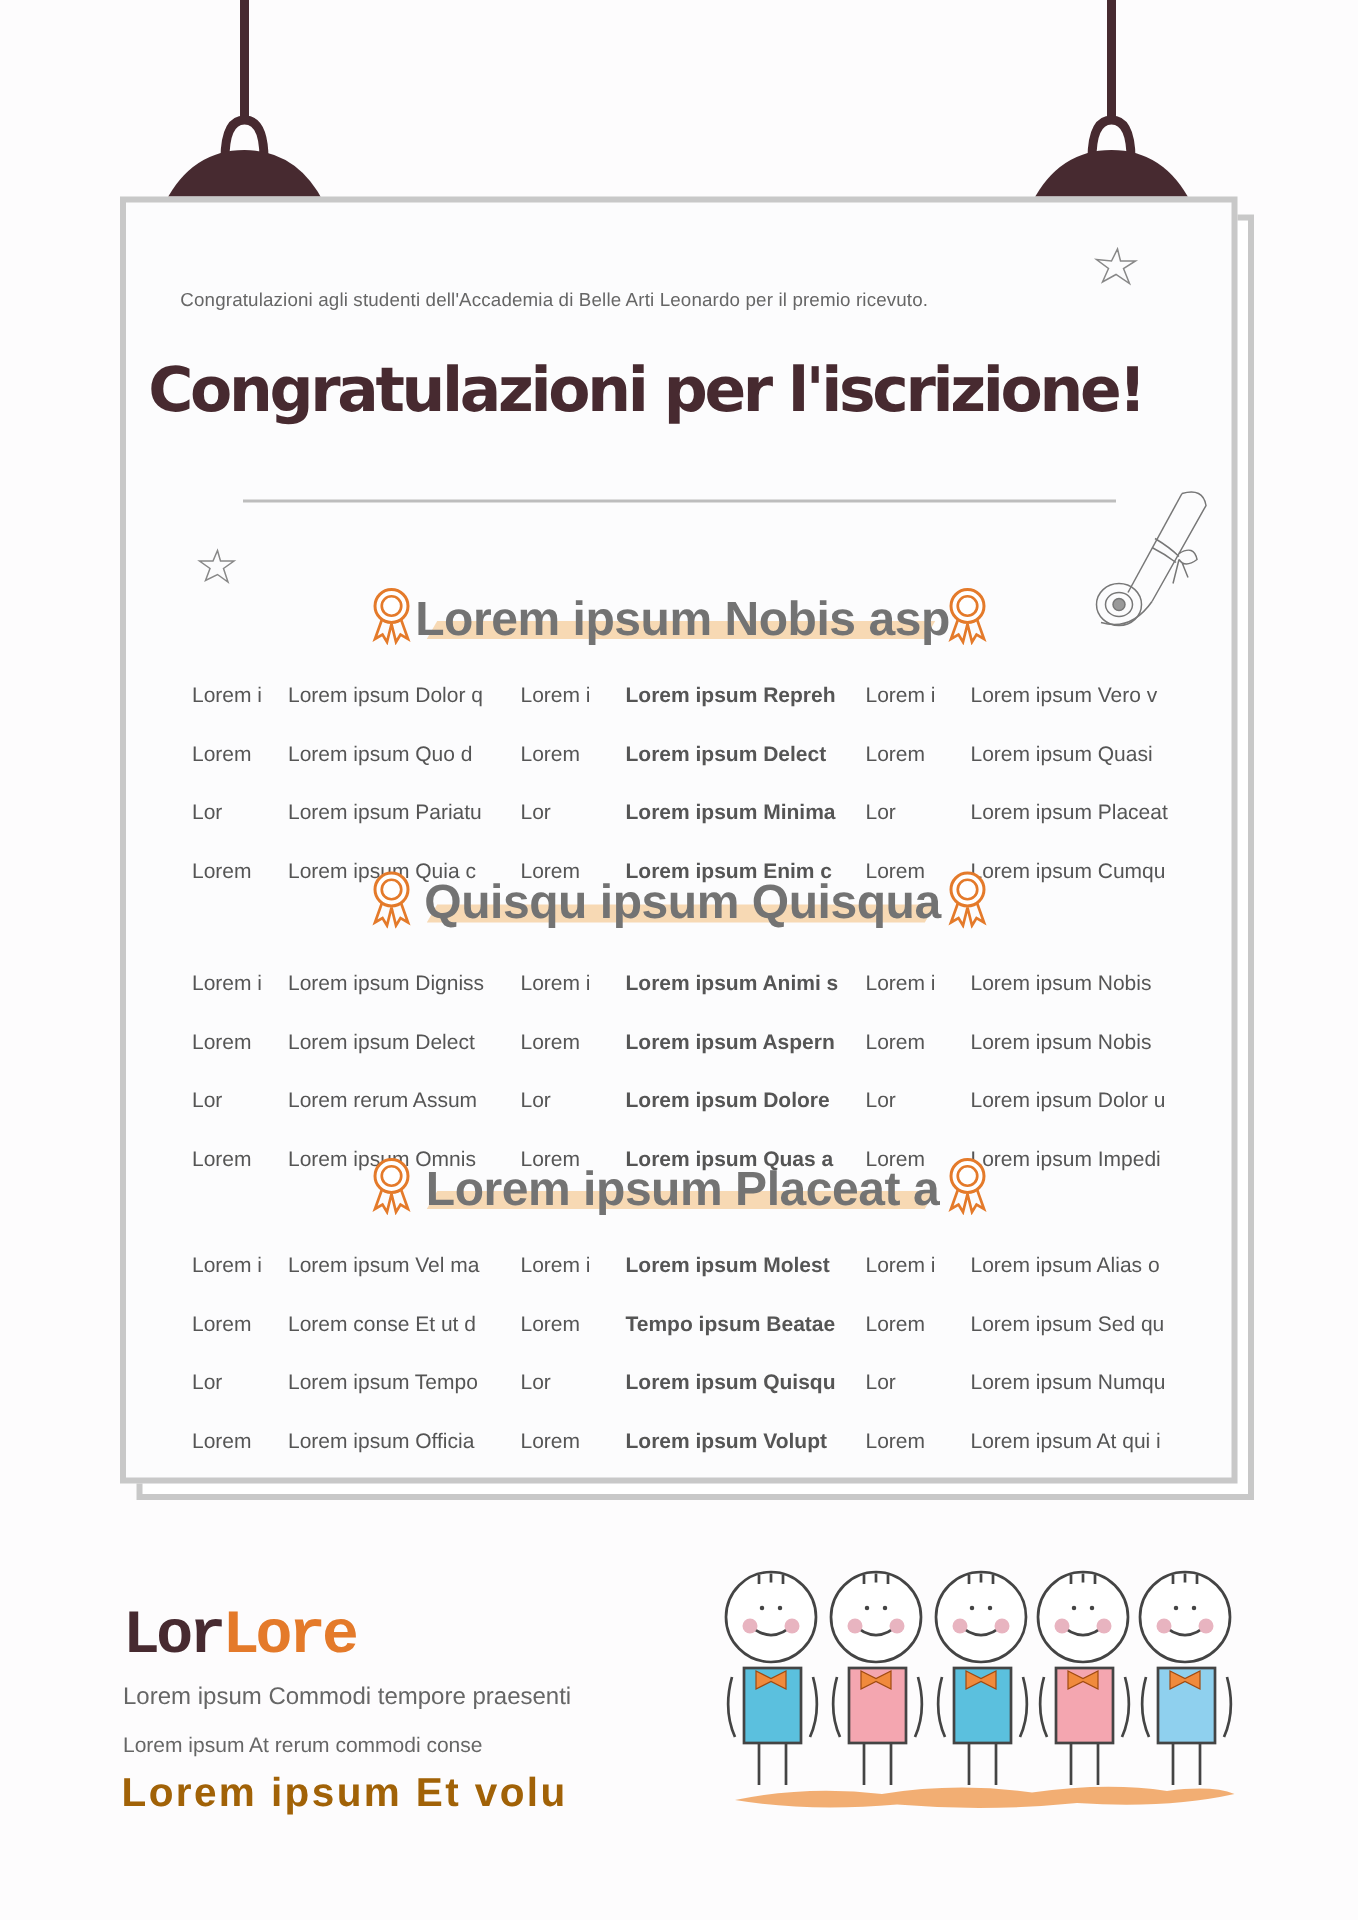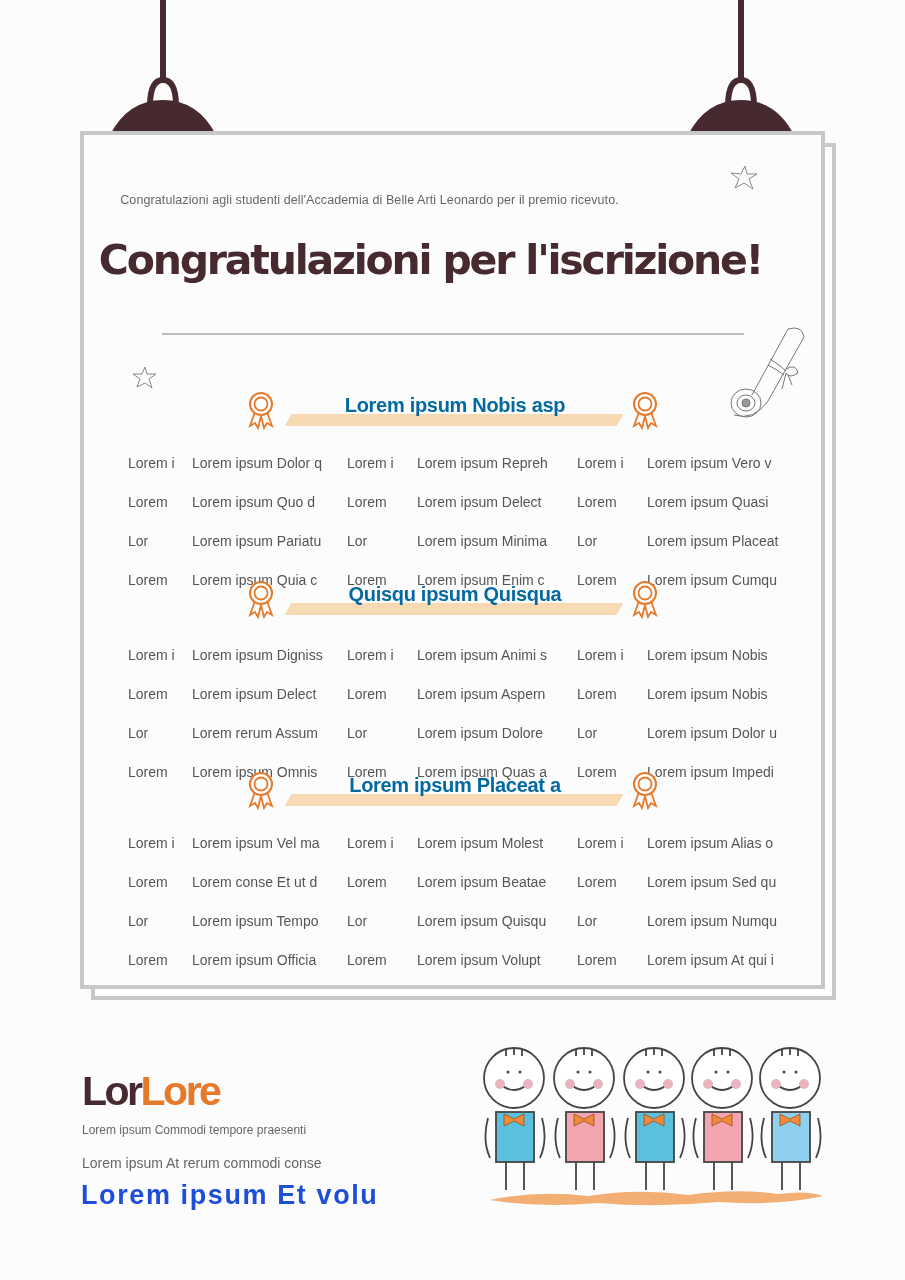--- a/index.html
+++ b/index.html
@@ -15,35 +15,35 @@
 
   .subtitle { position: absolute; left: 0; width: 739px; top: 193px; text-align: center; font-size: 12.5px; color: #666; letter-spacing: 0.1px; }
   .title { position: absolute; left: 0; width: 861px; top: 236px; text-align: center; font-family: "DejaVu Sans", sans-serif; font-weight: bold; font-size: 41px; letter-spacing: -2.2px; color: #472a30; }
 
   .divider { position: absolute; left: 162px; top: 333px; width: 582px; height: 2px; background: #bdbdbd; }
 
   .deco { position: absolute; }
 
   .section-head { position: absolute; left: 240px; width: 430px; height: 44px; }
   .section-head .bar { position: absolute; left: 48px; top: 24px; width: 332px; height: 12px; background: #f6d5ac; transform: skewX(-30deg); opacity: 0.9; }
-  .section-head .label { position: absolute; left: 0; width: 430px; top: 4px; text-align: center; font-weight: bold; font-size: 20px; color: #0369a1; letter-spacing: -0.3px; }
+  .section-head .label { position: absolute; left: 0; width: 430px; top: 4px; text-align: center; font-weight: bold; font-size: 32px; color: #737373; letter-spacing: -0.3px; }
   .section-head .medal { position: absolute; top: 0; width: 32px; height: 40px; }
   .section-head .medal-l { left: 5px; }
   .section-head .medal-r { left: 389px; }
 
   .grid-row { position: absolute; left: 128px; height: 20px; font-size: 14px; color: #555; white-space: nowrap; }
   .grid-row span { position: absolute; top: 0; }
-  .c0 { left: 0; } .c1 { left: 64px; text-align: right; } .c2 { left: 219px; } .c3 { left: 289px; } .c4 { left: 449px; } .c5 { left: 519px; }
-
-  .brand { position: absolute; left: 82px; top: 1068px; font-family: Liberation Sans, sans-serif; font-weight: bold; font-size: 41px; letter-spacing: -2.5px; }
+  .c0 { left: 0; } .c1 { left: 64px; text-align: right; } .c2 { left: 219px; } .c3 { left: 289px; font-weight: bold; } .c4 { left: 449px; } .c5 { left: 519px; }
+
+  .brand { position: absolute; left: 82px; top: 1068px; font-family: Liberation Mono, monospace; font-weight: bold; font-size: 41px; letter-spacing: -2.5px; }
   .brand .a { color: #472a30; }
   .brand .b { color: #e47a2a; }
-  .foot1 { position: absolute; left: 82px; top: 1123px; font-size: 12px; color: #666; }
+  .foot1 { position: absolute; left: 82px; top: 1123px; font-size: 16px; color: #666; }
   .foot2 { position: absolute; left: 82px; top: 1155px; font-size: 14px; color: #666; }
-  .foot3 { position: absolute; left: 81px; top: 1180px; font-weight: bold; font-size: 27px; letter-spacing: 1.6px; color: #1d4ed8; }
+  .foot3 { position: absolute; left: 81px; top: 1180px; font-weight: bold; font-size: 27px; letter-spacing: 1.6px; color: #a16207; }
 
   .people { position: absolute; left: 478px; top: 1040px; width: 360px; height: 170px; }
 </style>
 </head>
 <body>
 
 <svg class="lamp lamp-left" viewBox="0 0 110 135">
   <rect x="52" y="0" width="6" height="82" fill="#472a30"></rect>
   <path d="M42 106 Q42 80 55 80 Q68 80 68 106" fill="none" stroke="#472a30" stroke-width="6"></path>
   <path d="M2 135 Q20 100 55 100 Q90 100 108 135 Z" fill="#472a30"></path>
@@ -195,21 +195,21 @@
     <span class="c1">Lorem ipsum Vel ma</span>
     <span class="c2">Lorem i</span>
     <span class="c3">Lorem ipsum Molest</span>
     <span class="c4">Lorem i</span>
     <span class="c5">Lorem ipsum Alias o</span>
 </div>
 <div class="grid-row" style="top:874px">
   <span class="c0">Lorem</span>
     <span class="c1">Lorem conse Et ut d</span>
     <span class="c2">Lorem</span>
-    <span class="c3">Lorem ipsum Beatae</span>
+    <span class="c3">Tempo ipsum Beatae</span>
     <span class="c4">Lorem</span>
     <span class="c5">Lorem ipsum Sed qu</span>
 </div>
 <div class="grid-row" style="top:913px">
   <span class="c0">Lor</span>
     <span class="c1">Lorem ipsum Tempo</span>
     <span class="c2">Lor</span>
     <span class="c3">Lorem ipsum Quisqu</span>
     <span class="c4">Lor</span>
     <span class="c5">Lorem ipsum Numqu</span>

